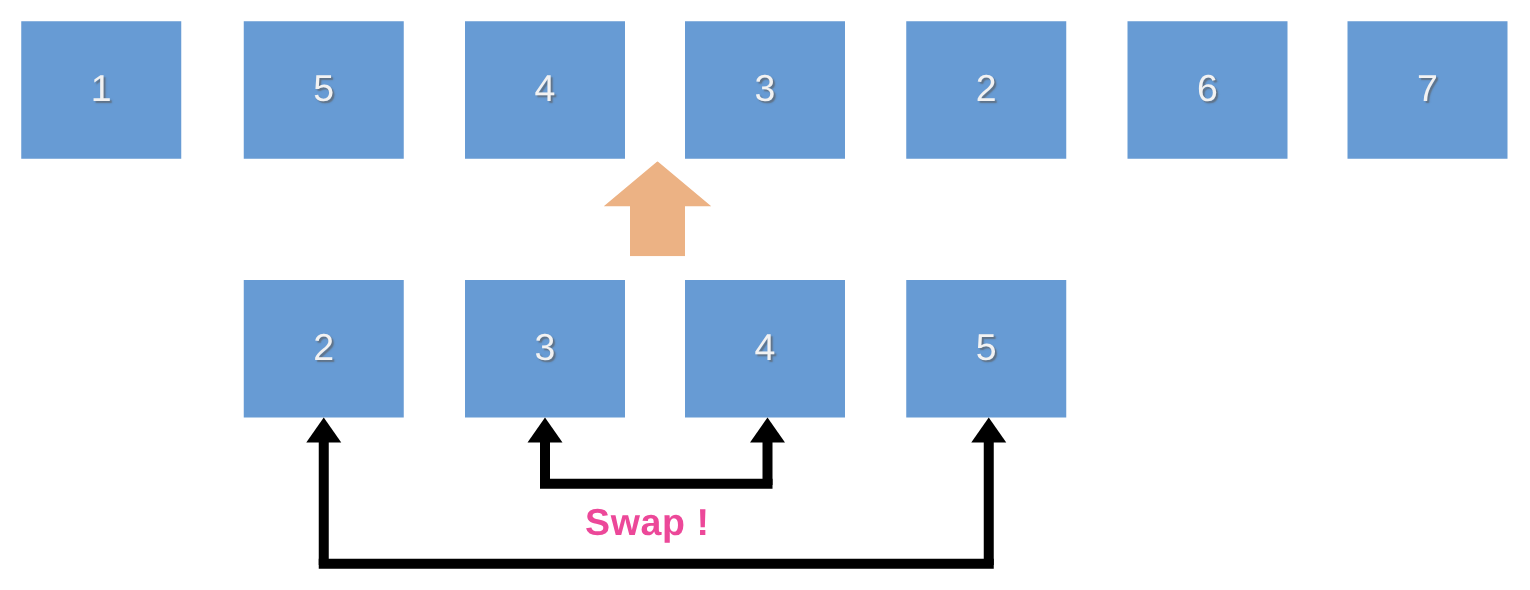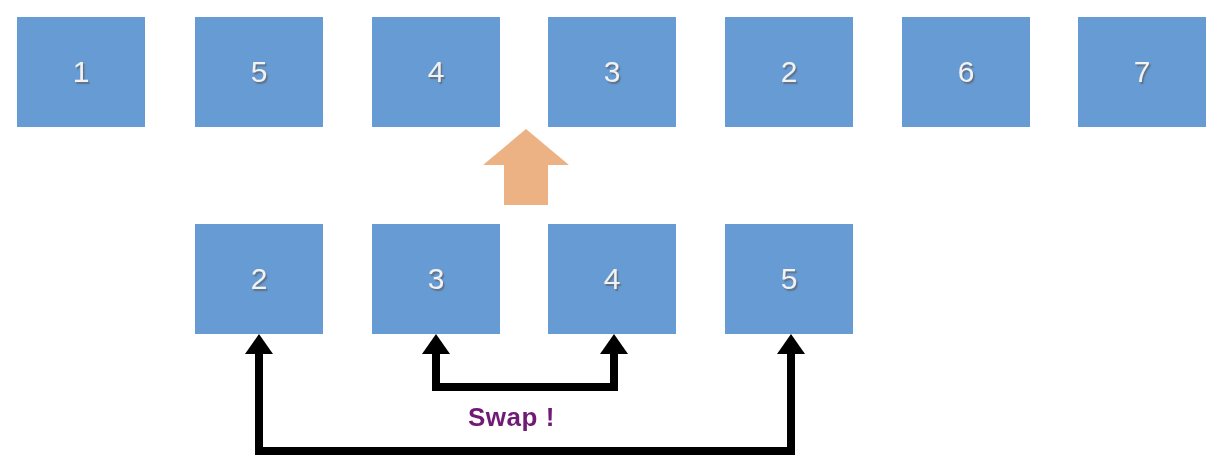--- a/index.html
+++ b/index.html
@@ -67,23 +67,23 @@
     width: 1224px;
     height: 472px;
     pointer-events: none;
   }
   
   #swap-label {
     position: absolute;
     left: 468px;
     top: 402px;
     font-family: "Liberation Sans", "DejaVu Sans", sans-serif;
-    font-size: 26px;
+    font-size: 30px;
     font-weight: bold;
-    color: #701a75;
+    color: #ec4899;
     letter-spacing: 0.5px;
     white-space: nowrap;
     user-select: none;
   }
 </style>
 </head>
 <body>
 
 <div id="canvas">
 

